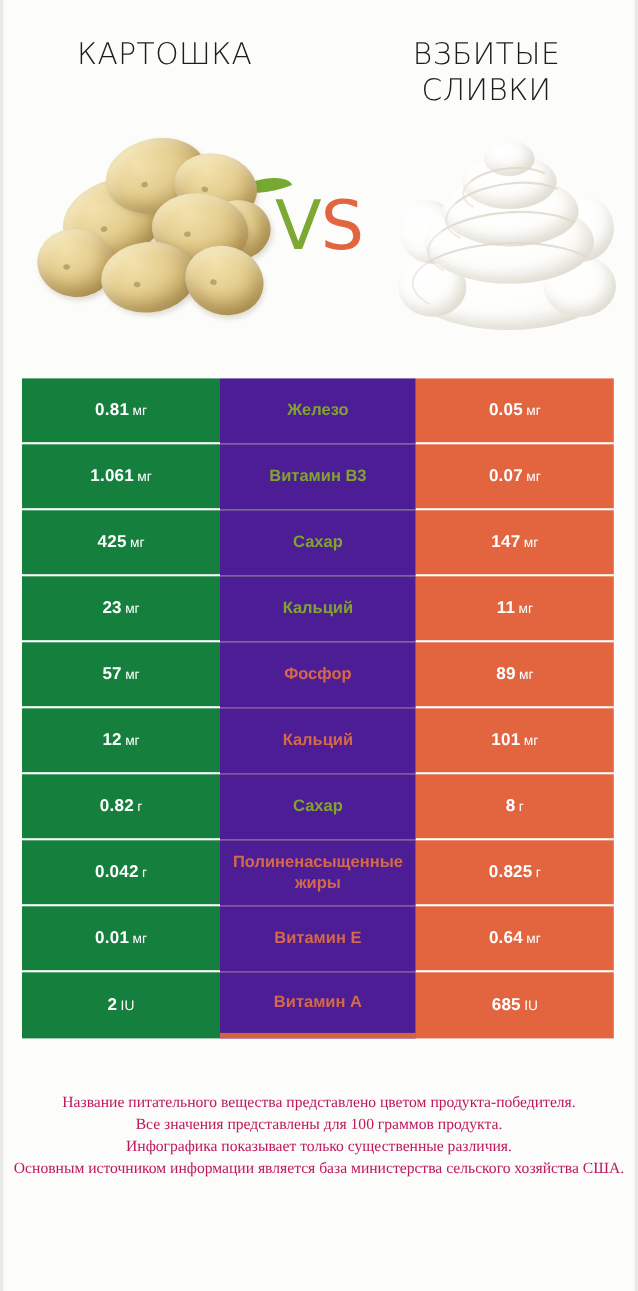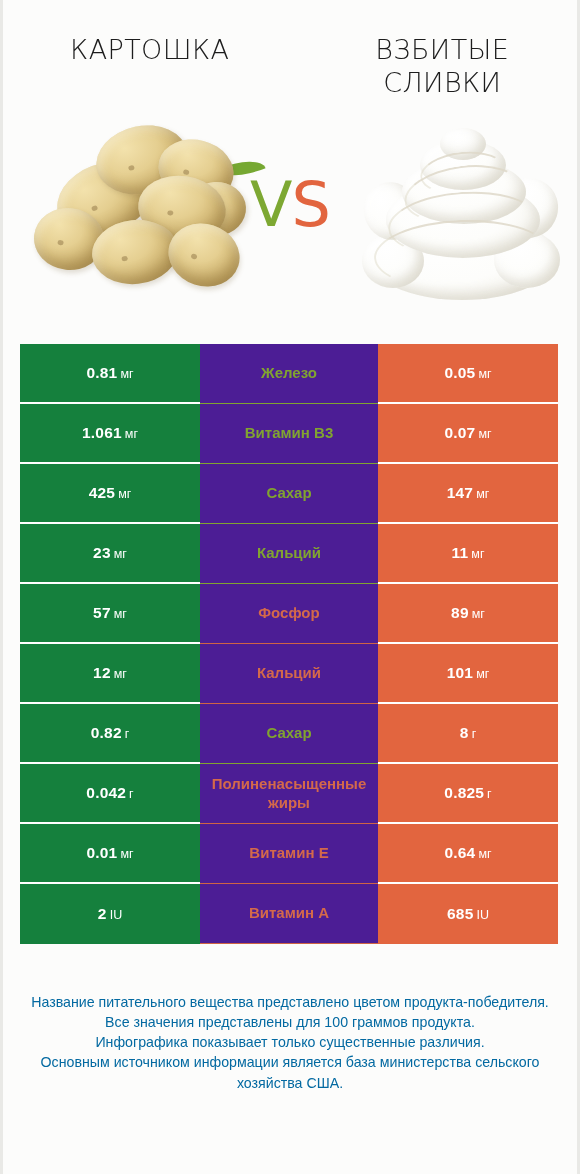--- a/index.html
+++ b/index.html
@@ -164,21 +164,21 @@
   }
   .cell-left  { width: 180px; background: #15803d; border-bottom: 2px solid #ffffff; }
   .cell-right { width: 180px; background: #e2653f; border-bottom: 2px solid #ffffff; }
   .cell-mid   {
     width: 178px;
     background: #4c1d95;
     border-bottom: 1px solid #81a430;
   }
   .row:last-child .cell-left,
   .row:last-child .cell-right { border-bottom: none; }
-  .row:last-child .cell-mid { border-bottom: 1px solid #a21caf; }
+  .row:last-child .cell-mid { border-bottom: 5px solid #a21caf; }
 
   .row.win-right .cell-mid { border-bottom-color: #cf6444; }
 
   .value {
     color: #ffffff;
     font-size: 15.5px;
     font-weight: bold;
     letter-spacing: 0.2px;
     white-space: nowrap;
   }
@@ -200,22 +200,22 @@
   .label.wrap { white-space: normal; width: 198px; }
 
   
   .footnote {
     position: absolute;
     left: 0; right: 0;
     top: 992px;
     text-align: center;
     font-size: 14.2px;
     line-height: 1.42;
-    color: #0369a1;
-    font-family: Liberation Sans, sans-serif;
+    color: #be185d;
+    font-family: Liberation Serif, serif;
     font-weight: 400;
     padding: 0 8px;
     white-space: pre-line;
   }
 </style>
 </head>
 <body>
 
 <div class="edge-left"></div>
 <div class="edge-right"></div>

